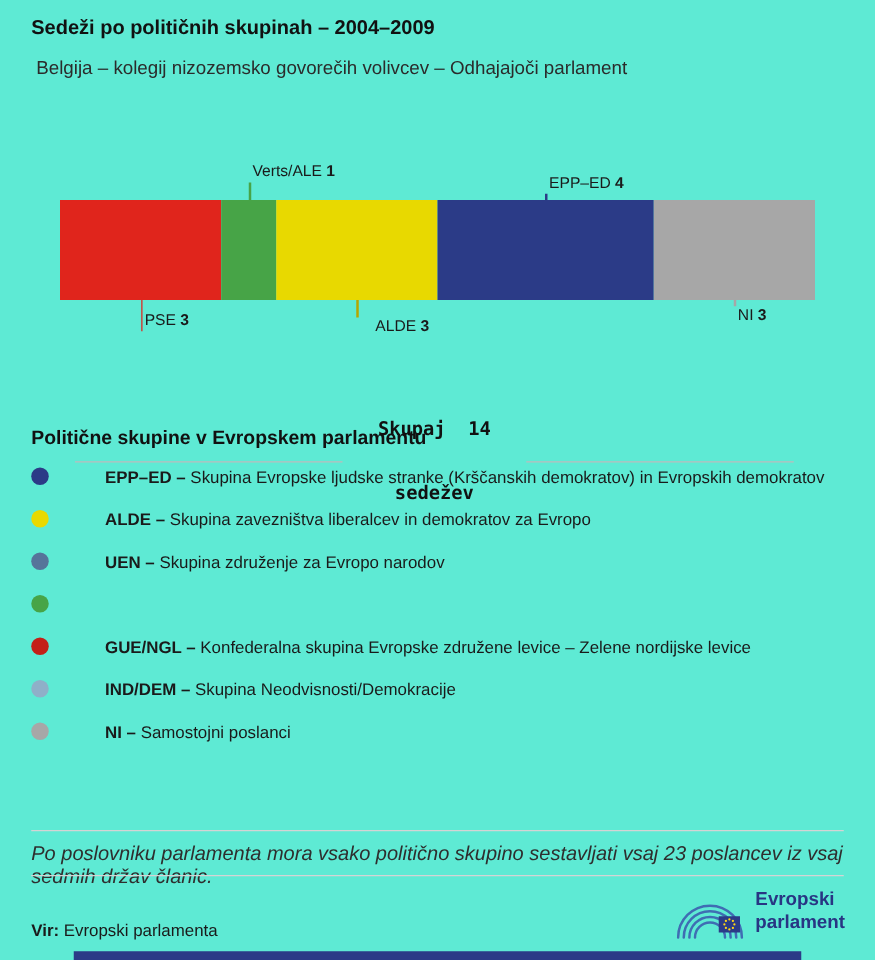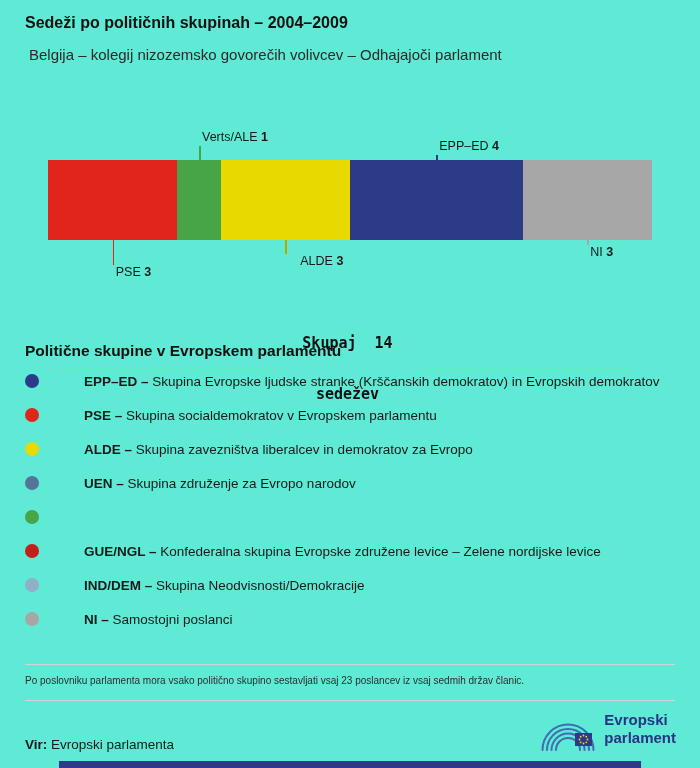--- a/index.html
+++ b/index.html
@@ -23,21 +23,21 @@
 
   .legend-heading{position:absolute;left:25px;top:342px;font-size:15.5px;font-weight:bold;color:#111;}
   .legend{position:absolute;left:25px;top:364px;width:655px;}
   .lrow{display:flex;align-items:center;height:34px;}
   .dot{width:14px;height:14px;border-radius:50%;margin-right:13px;flex:0 0 14px;}
   .ltext{font-size:13.5px;color:#1a1a1a;padding-left:32px;}
   .lname{font-weight:bold;}
 
   .rule{position:absolute;left:25px;width:650px;height:1px;background:#d4d4d4;}
   .rule.r1{top:664px;} .rule.r2{top:700px;}
-  .note{position:absolute;left:25px;top:675px;font-size:10px;color:#2e2e2e;}
+  .note{position:absolute;left:25px;top:675px;font-size:16px;color:#2e2e2e;font-style:italic;}
 
   .source{position:absolute;left:25px;top:737px;font-size:13.5px;color:#1a1a1a;}
   .source .lbl{font-weight:bold;}
 
   .logo{position:absolute;right:24px;top:706px;display:flex;align-items:center;gap:9px;}
   .logo-text{color:#283583;font-weight:bold;font-size:15px;line-height:18px;}
 
   .strip{position:absolute;left:59px;bottom:0;width:582px;height:7px;background:#2b3b87;}
 </style>
 </head>
@@ -50,21 +50,21 @@
 
   <div class="chart">
     <div class="bar">
         <div class="seg" style="width: 129.429px; background: rgb(224, 37, 28);"></div>
         <div class="seg" style="width: 43.1429px; background: rgb(71, 164, 71);"></div>
         <div class="seg" style="width: 129.429px; background: rgb(232, 217, 0);"></div>
         <div class="seg" style="width: 172.571px; background: rgb(43, 59, 135);"></div>
         <div class="seg" style="width: 129.429px; background: rgb(167, 167, 167);"></div>
       </div>
   <div class="tick" style="left: 64.7143px; height: 25px; background: rgb(224, 37, 28); top: 110px;"></div>
-      <div class="slabel" style="left: 67.7143px; top: 135px;"><span>PSE </span><span class="num">3</span></div>
+      <div class="slabel" style="left: 67.7143px; top: 119px;"><span>PSE </span><span class="num">3</span></div>
       <div class="tick" style="left: 151px; height: 14px; background: rgb(71, 164, 71); top: 16px;"></div>
       <div class="slabel" style="left: 154px; top: 0px;"><span>Verts/ALE </span><span class="num">1</span></div>
       <div class="tick" style="left: 237.286px; height: 14px; background: rgb(181, 166, 0); top: 110px;"></div>
       <div class="slabel" style="left: 240.286px; top: 124px; margin-left: 12px;"><span>ALDE </span><span class="num">3</span></div>
       <div class="tick" style="left: 388.286px; height: 5px; background: rgb(43, 59, 135); top: 25px;"></div>
       <div class="slabel" style="left: 391.286px; top: 9px;"><span>EPP–ED </span><span class="num">4</span></div>
       <div class="tick" style="left: 539.286px; height: 5px; background: rgb(167, 167, 167); top: 110px;"></div>
       <div class="slabel" style="left: 542.286px; top: 115px;"><span>NI </span><span class="num">3</span></div>
     </div>
 
@@ -75,24 +75,20 @@
       <div>sedežev</div>
     </div>
     <div class="hline"></div>
   </div>
 
   <div class="legend-heading">Politične skupine v Evropskem parlamentu</div>
   <div class="legend">
       <div class="lrow">
         <span class="dot" style="background: rgb(43, 59, 135);"></span>
         <span class="ltext"><span class="lname">EPP–ED – </span><span>Skupina Evropske ljudske stranke (Krščanskih demokratov) in Evropskih demokratov</span></span>
-      </div>
-      <div class="lrow">
-        <span class="dot" style="background: rgb(224, 37, 28);"></span>
-        <span class="ltext"><span class="lname">PSE – </span><span>Skupina socialdemokratov v Evropskem parlamentu</span></span>
       </div>
       <div class="lrow">
         <span class="dot" style="background: rgb(232, 217, 0);"></span>
         <span class="ltext"><span class="lname">ALDE – </span><span>Skupina zavezništva liberalcev in demokratov za Evropo</span></span>
       </div>
       <div class="lrow">
         <span class="dot" style="background: rgb(86, 116, 154);"></span>
         <span class="ltext"><span class="lname">UEN – </span><span>Skupina združenje za Evropo narodov</span></span>
       </div>
       <div class="lrow">

